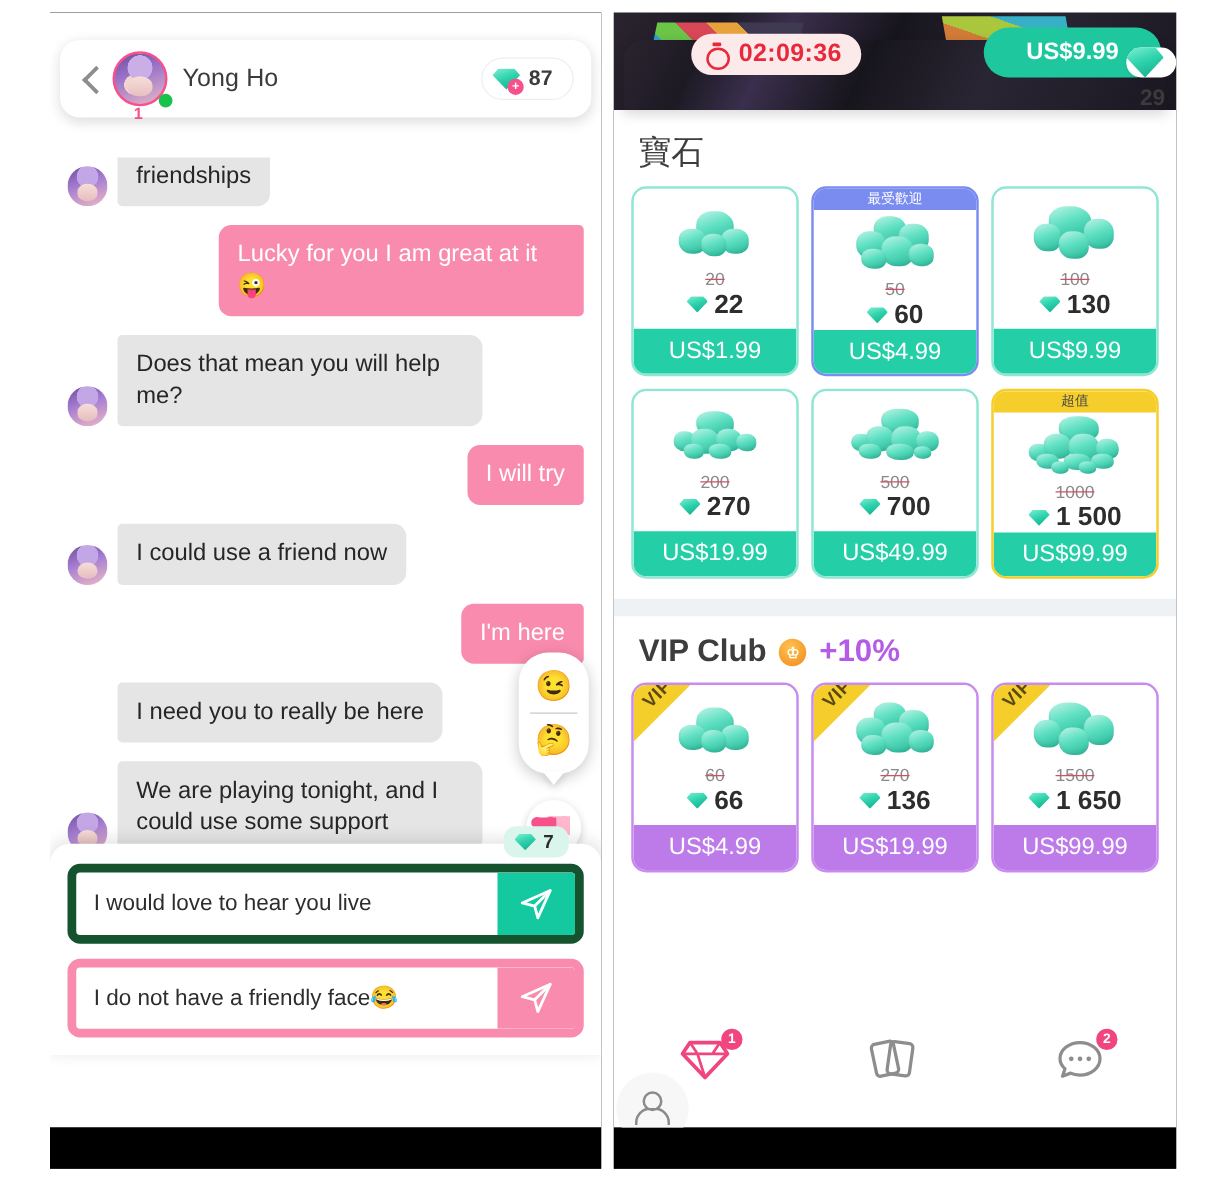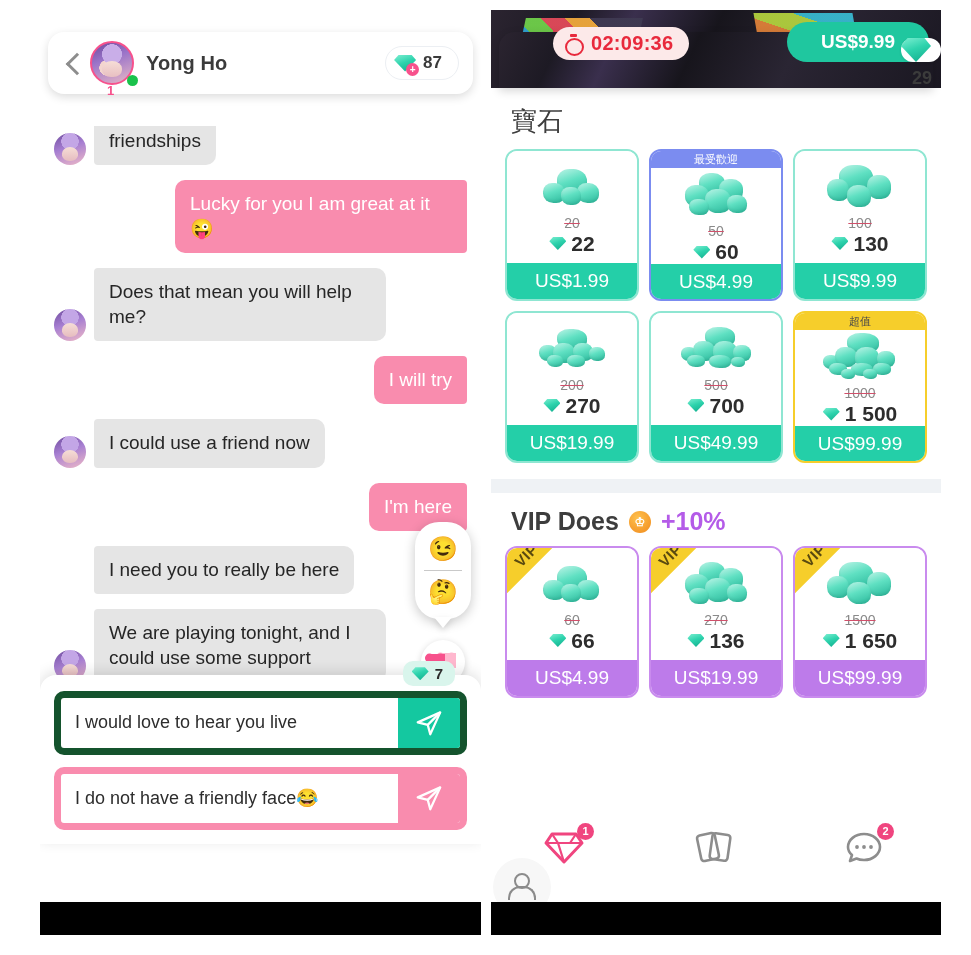--- a/index.html
+++ b/index.html
@@ -67,21 +67,21 @@
     background: linear-gradient(180deg,#f6ded6,#e8bfc2);
   }
   .avatar-badge {
     position: absolute; left: 17px; bottom: -12px;
     font-size: 13px; font-weight: 700; color: #F7518C; line-height: 1;
   }
   .online-dot {
     position: absolute; right: -4px; bottom: -1px;
     width: 11px; height: 11px; border-radius: 50%; background: #19C24B;
   }
-  .chat-title { font-size: 20px; font-weight: 700; color: #3b3b3b; letter-spacing: .1px; }
+  .chat-title { font-size: 20px; font-weight: 400; color: #3b3b3b; letter-spacing: .1px; }
   .gem-chip-header {
     margin-left: auto; display: flex; align-items: center; gap: 7px;
     background: #fff; border: 1.5px solid #eceff3; border-radius: 20px;
     padding: 5px 16px 5px 8px; height: 34px;
   }
   .gem-chip-header .num { font-size: 17px; font-weight: 600; color: #3b3b3b; }
 
   
   .gem {
     display: inline-block; position: relative;
@@ -633,21 +633,21 @@
               </div>
             </div>
             <div class="pack-price">US$99.99</div>
           </div>
 
         </div>
 
         <div class="sec-divider"></div>
 
         <div class="sec-title vip">
-          <span>VIP Does</span>
+          <span>VIP Club</span>
           <span class="crown-badge">
               <span class="crown-glyph">♔</span>
             </span>
           <span class="vip-pct">+10%</span>
         </div>
 
         <div class="grid">
 
           <div class="pack vip-pack">
             <div class="vip-corner">

